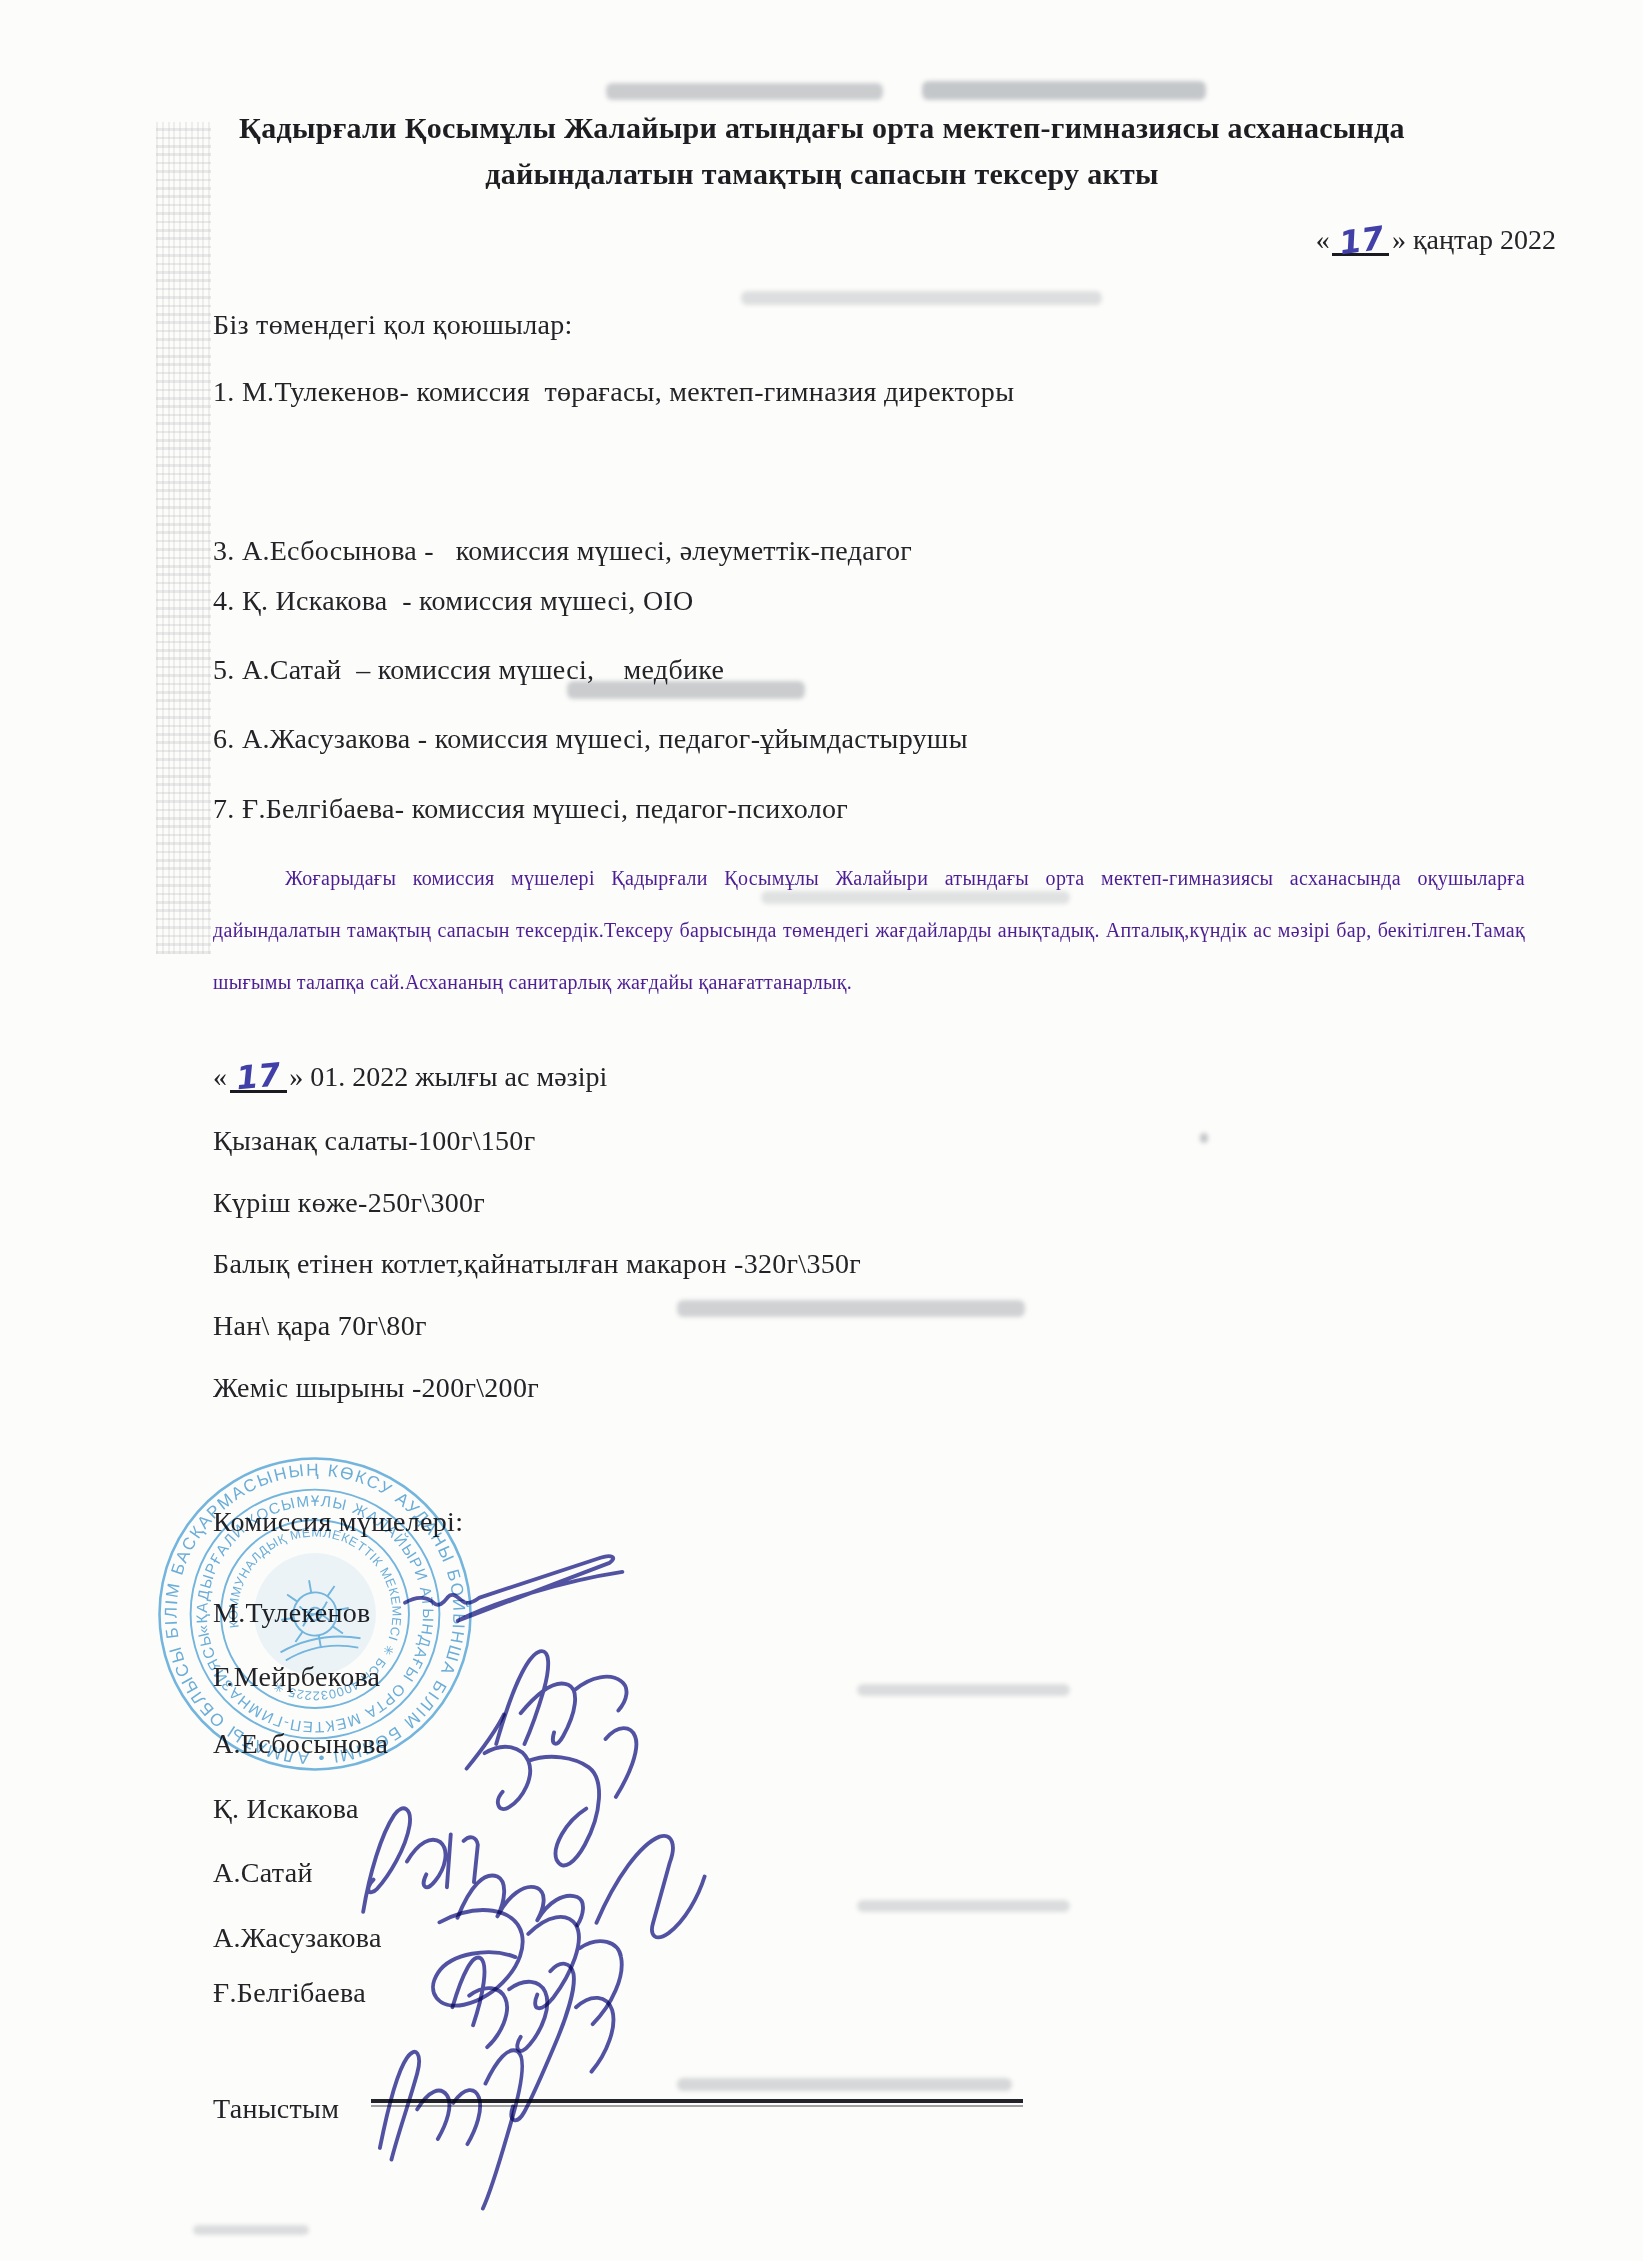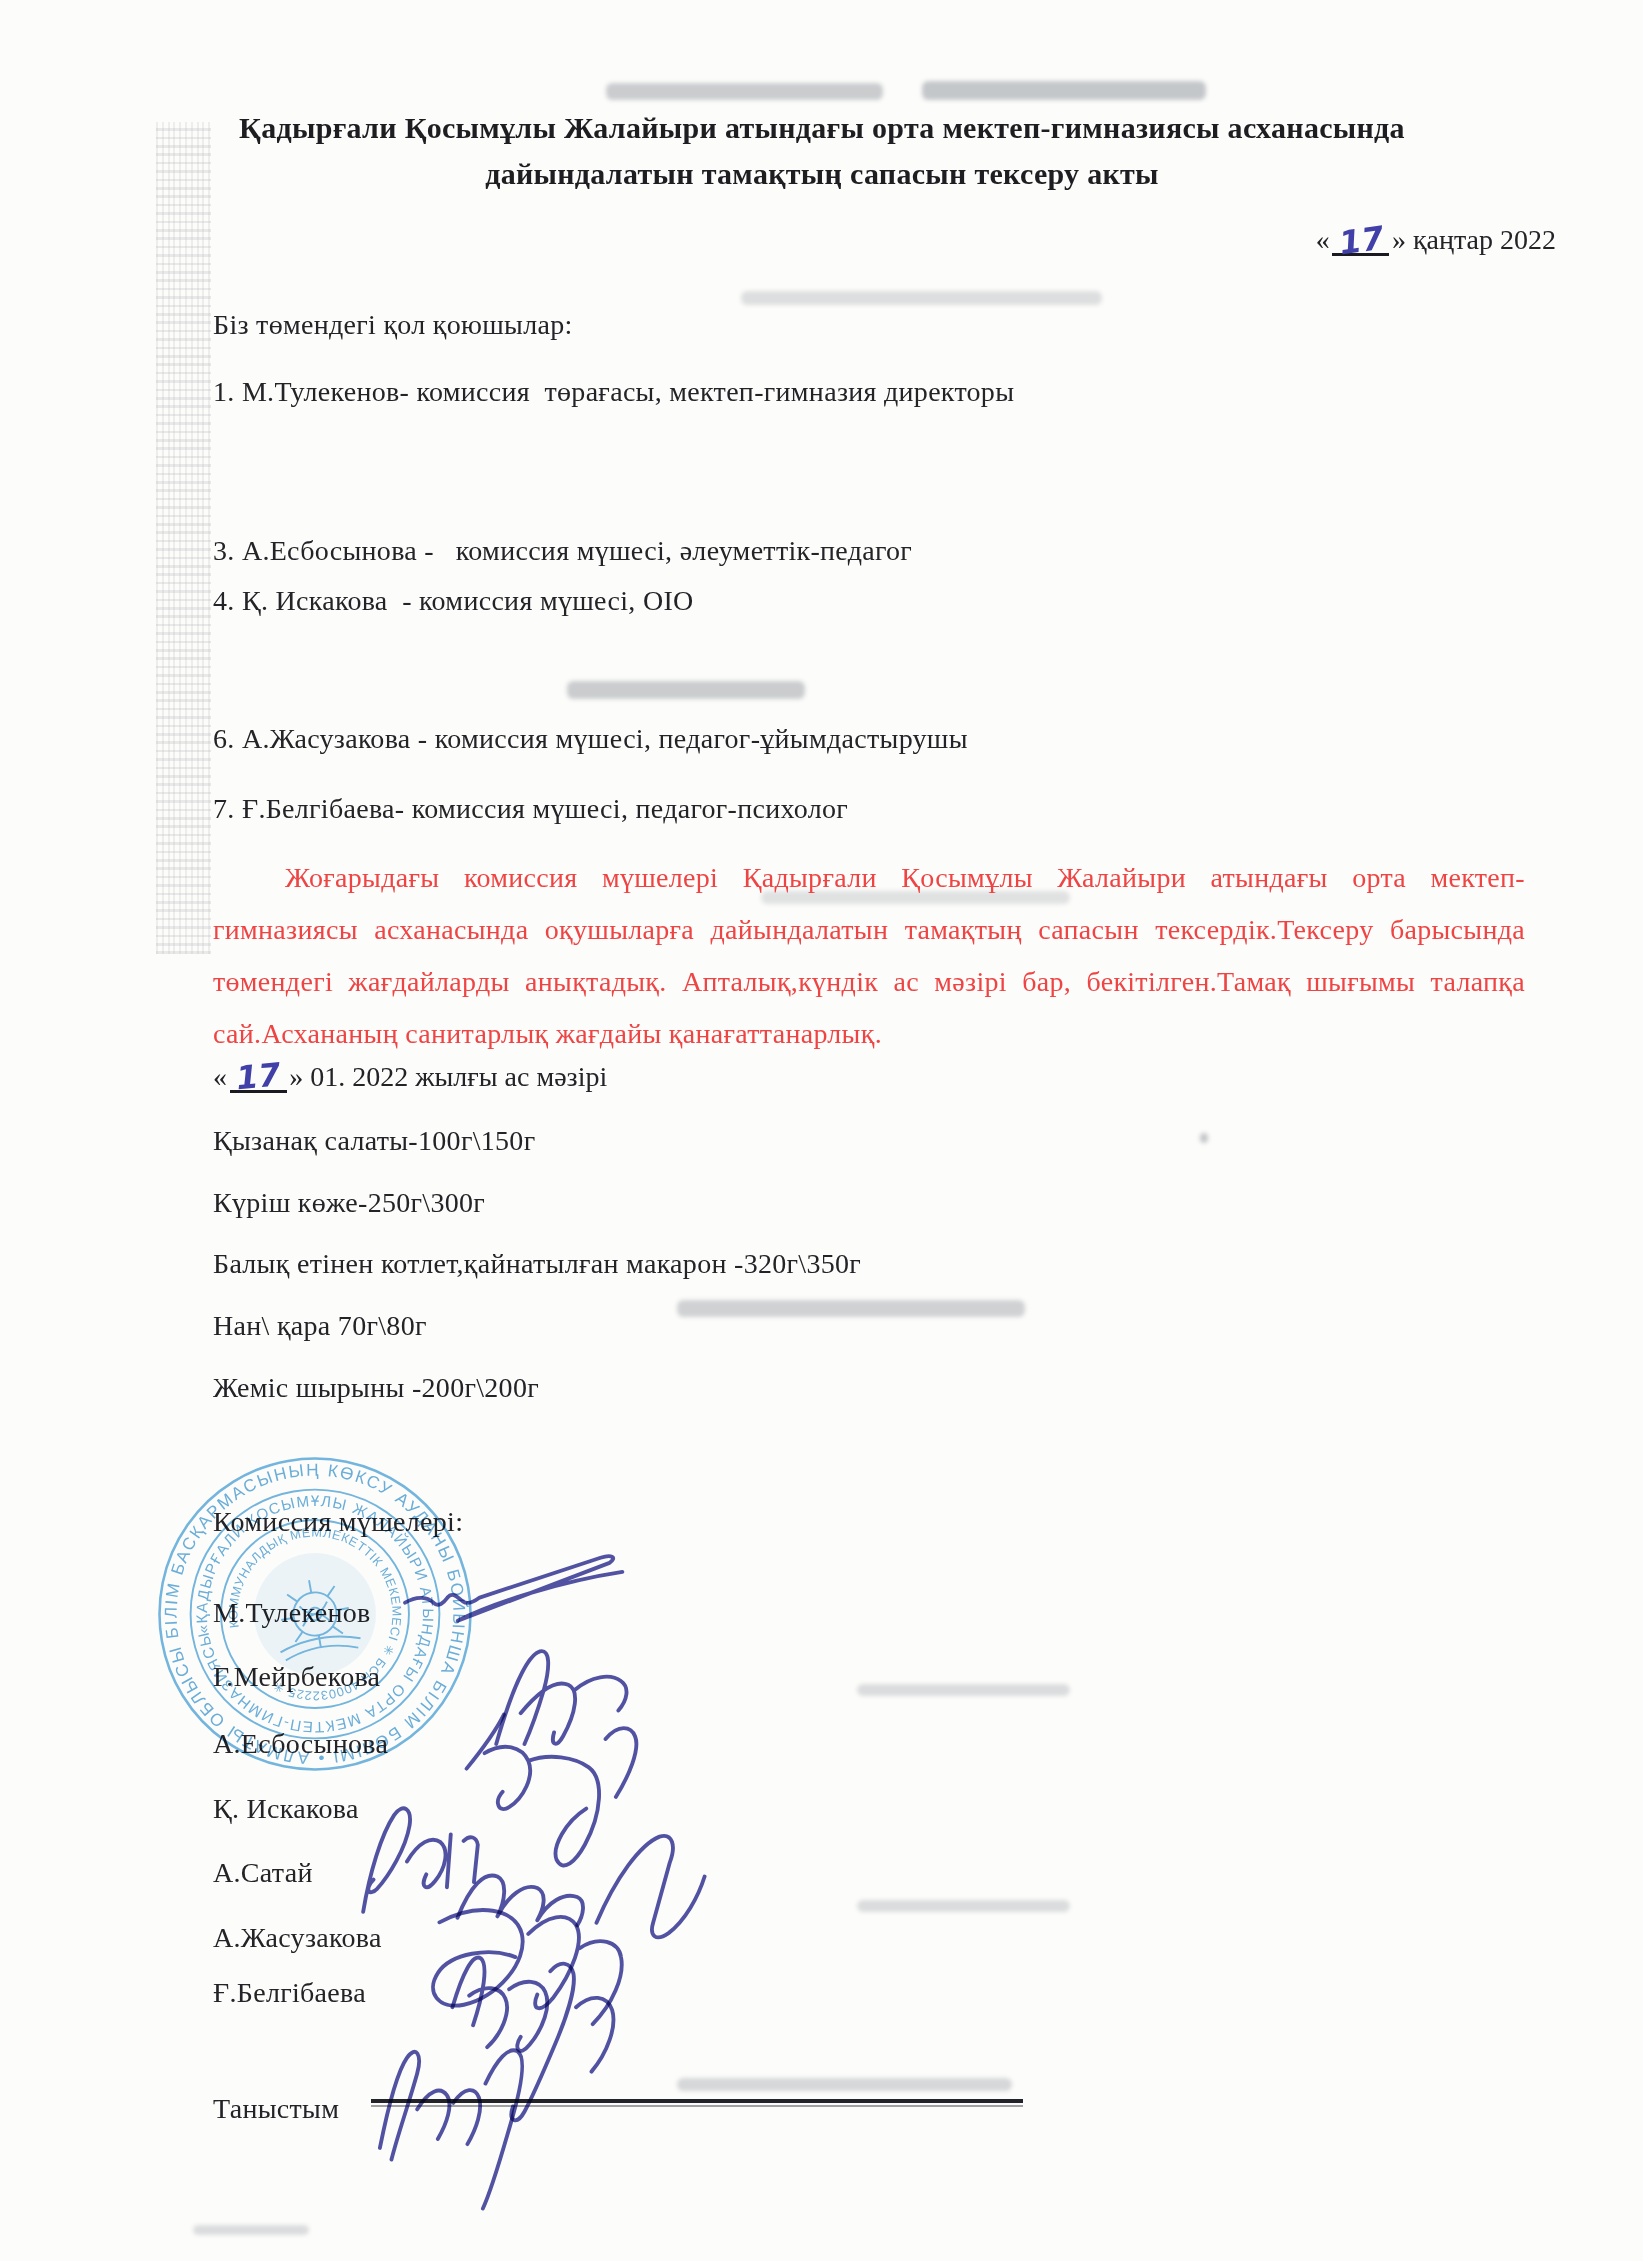--- a/index.html
+++ b/index.html
@@ -13,22 +13,22 @@
     padding-left:41px;
   }
   .line{position:absolute;white-space:pre-wrap;font-size:28px;letter-spacing:0.3px;}
   .title-line{
     position:absolute;left:0;width:1644px;text-align:center;
     font-size:30px;font-weight:bold;letter-spacing:0.3px;color:#1d1d22;
   }
   .date-line{position:absolute;font-size:28px;color:#232328;}
   .para{
     position:absolute;left:213px;top:852px;width:1312px;
-    font-size:28px;line-height:52px;text-align:justify;text-indent:72px;
-    color:#ef4444;letter-spacing:0.3px;
+    font-size:20px;line-height:52px;text-align:justify;text-indent:72px;
+    color:#4c1d95;letter-spacing:0.3px;
   }
   .names{font-size:28px;margin-top:28px;}
   .dayu{
     display:inline-block;min-width:57px;text-align:center;
     border-bottom:3.2px solid #1a1a20;margin:0 2.6px;height:34px;
   }
   .dayink{
     display:inline-block;
     font-family:"DejaVu Sans",sans-serif;font-style:italic;font-weight:bold;
     font-size:32px;color:#4040a8;
@@ -72,20 +72,21 @@
   <div class="date-line" style="top:219px;right:129px">
     <span>«</span><span class="dayu"><span class="dayink">17</span></span><span>»</span>
     <span>қаңтар  2022</span>
   </div>
 
   <div class="line" style="left:213px;top:309px">Біз төмендегі қол қоюшылар:</div>
 
   <div class="line" style="left:213px;top:376px">1. М.Тулекенов- комиссия  төрағасы, мектеп-гимназия директоры</div>
   <div class="line" style="left:213px;top:535px">3. А.Есбосынова -   комиссия мүшесі, әлеуметтік-педагог</div>
   <div class="line" style="left:213px;top:585px">4. Қ. Искакова  - комиссия мүшесі, ОІО</div>
+  <div class="line" style="left:213px;top:654px">5. А.Сатай  – комиссия мүшесі,    медбике</div>
   <div class="line" style="left:213px;top:723px">6. А.Жасузакова - комиссия мүшесі, педагог-ұйымдастырушы</div>
   <div class="line" style="left:213px;top:793px">7. Ғ.Белгібаева- комиссия мүшесі, педагог-психолог</div>
 
   <div class="para">Жоғарыдағы комиссия мүшелері Қадырғали Қосымұлы Жалайыри атындағы орта мектеп-гимназиясы асханасында оқушыларға дайындалатын тамақтың сапасын тексердік.Тексеру барысында төмендегі жағдайларды анықтадық. Апталық,күндік ас мәзірі бар, бекітілген.Тамақ шығымы талапқа сай.Асхананың санитарлық жағдайы қанағаттанарлық.</div>
 
   <div class="date-line" style="left:213px;top:1056px">
     <span>«</span><span class="dayu"><span class="dayink" style="transform:rotate(-5deg) translateY(1.3px)">17</span></span><span>»</span><span> 01. 2022 жылғы ас мәзірі</span>
   </div>
 
   <div class="line" style="left:213px;top:1125px">Қызанақ салаты-100г\150г</div>

